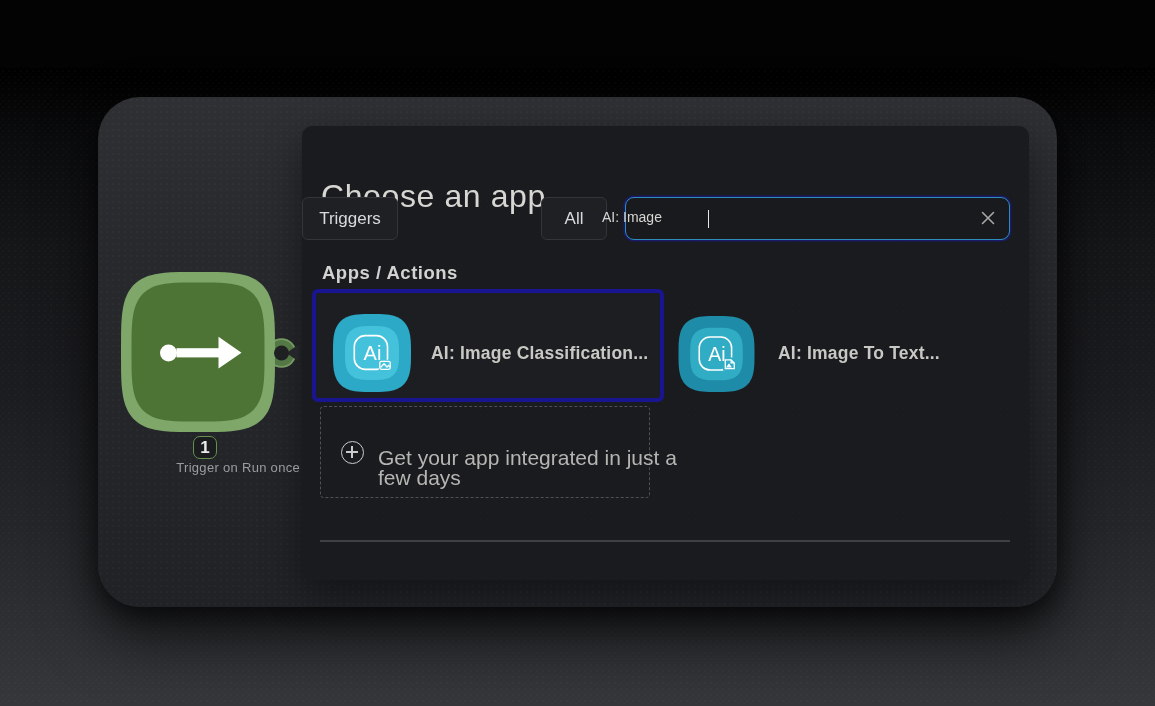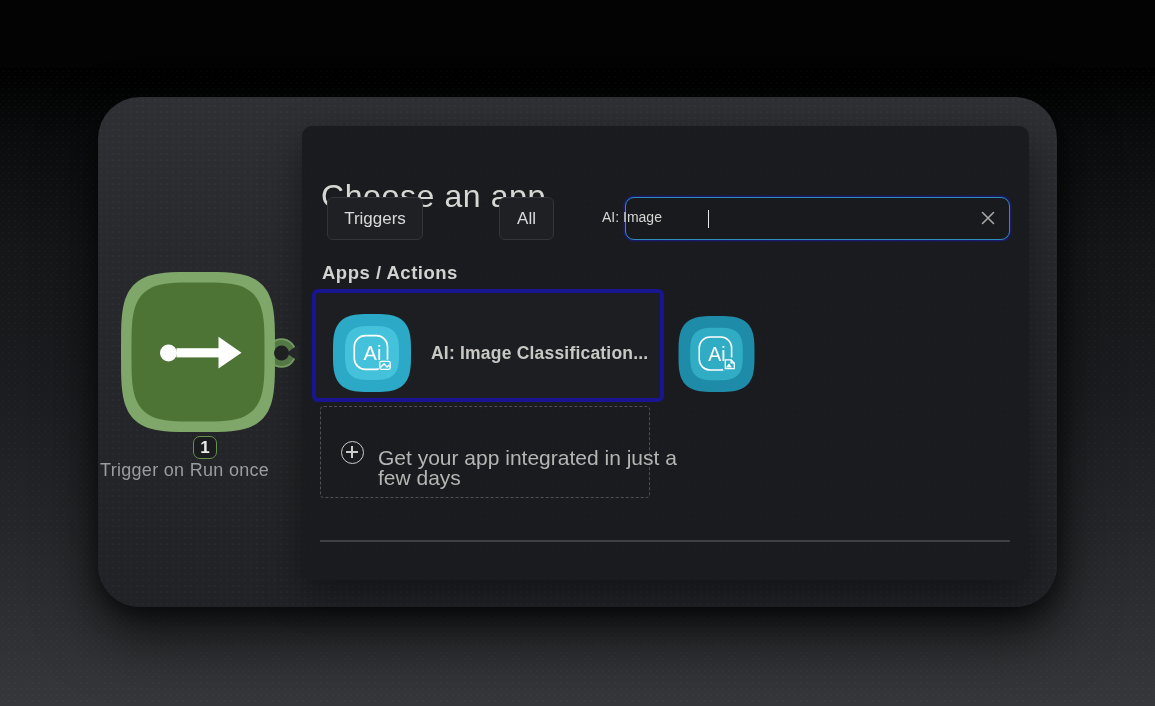--- a/index.html
+++ b/index.html
@@ -22,43 +22,43 @@
     background-size:6px 6px; }
   #modal { position:absolute; left:302px; top:126px; width:727px; height:454px; border-radius:10px;
     background:#1a1b1e; box-shadow:0 14px 38px rgba(0,0,0,0.45); }
   #modal:after { content:""; position:absolute; inset:0; border-radius:10px;
     background-image:radial-gradient(rgba(255,255,255,0.016) 0.7px, transparent 1px);
     background-size:6.5px 6.5px; }
   .abs { position:absolute; }
   #title { left:321px; top:144.5px; font-size:32px; font-weight:400; color:#d6d6d3; letter-spacing:0.6px;margin-top:33px; }
   .tab { top:197px; height:43px; background:#1f2023; border:1px solid #33353a; border-radius:6px;
     color:#d9dadb; font-size:17px; display:flex; align-items:center; justify-content:center; }
-  #tab1 { left:327px; width:96px; }
+  #tab1 { left:302px; width:96px; }
   #tab2 { left:419px; width:92px; color:#2bbde0; font-weight:400; }
-  #tab3 { left:499px; width:55px; }
+  #tab3 { left:541px; width:66px; }
   #search { left:625px; top:197px; width:385px; height:43px; border-radius:9px;
     border:1.5px solid #2d8cba; box-shadow:0 0 0 1.6px rgba(28,26,148,0.62); background:#191a1d; }
   #searchtext { left:602px; top:208.5px; font-size:14px; color:#d5d6d2; }
   #cursor { left:707.5px; top:210px; width:1.5px; height:18px; background:#e8e8e8; }
   #xicon { left:981px; top:211px; }
   #appslabel { left:322px; top:261.5px; font-size:18.5px; font-weight:700; letter-spacing:0.5px; color:#d2d3d1; }
   #card1 { left:311.5px; top:289px; width:352px; height:113px; border:4.5px solid #191591; border-radius:6px; background:#1d1e21; }
   .rowtext { font-size:17.5px; font-weight:700; color:#c8c9c5; letter-spacing:0.2px; }
   #text1 { left:431px; top:343px; }
   #text2 { left:778px; top:343px; }
   #dashed { left:320px; top:406px; width:330px; height:92px; border:1px dashed #4e5053; border-radius:4px; }
   #plus { left:341px; top:441px; width:23px; height:23px; border:1.6px solid #cbccc9; border-radius:50%; }
   #plus:before { content:""; position:absolute; left:4.2px; top:9px; width:11.5px; height:1.7px; background:#cbccc9; }
   #plus:after { content:""; position:absolute; left:9.1px; top:4.1px; width:1.7px; height:11.5px; background:#cbccc9; }
   #didtitle { left:376.5px; top:422.5px; font-size:18px; font-weight:700; color:#e2e2df; }
   #didbody { left:378px; top:447.5px; font-size:21px; color:#b5b6b3; line-height:20.5px; }
   #sep { left:320px; top:539.5px; width:690px; height:2px; background:#3e4043; }
   #badge { left:193px; top:436px; width:24px; height:23px; border:1.5px solid #649150; border-radius:7px;
     background:#1b1c1e; color:#ececec; font-size:17px; font-weight:700; display:flex; align-items:center; justify-content:center; }
-  #nodelabel { left:100px; top:460px; width:200px; text-align:left; font-size:18px; color:#9a9c9e; letter-spacing:0.3px; }
+  #nodelabel { left:100px; top:460px; width:200px; text-align:right; font-size:13px; color:#9a9c9e; letter-spacing:0.3px; }
 </style>
 </head>
 <body>
 <div id="stage">
   <div id="dots"></div>
   <div id="topband"></div>
   <div id="panel"></div>
   <div id="modal"></div>
 
   <svg class="abs" style="left:110px; top:262px;" width="200" height="190" viewBox="0 0 200 190">
@@ -106,18 +106,19 @@
     <path d="M66.0,39.0 L65.96,43.91 L65.86,46.56 L65.67,48.72 L65.42,50.6 L65.1,52.28 L64.7,53.81 L64.22,55.22 L63.68,56.51 L63.06,57.7 L62.36,58.8 L61.59,59.81 L60.74,60.74 L59.81,61.59 L58.8,62.36 L57.7,63.06 L56.51,63.68 L55.22,64.22 L53.81,64.7 L52.28,65.1 L50.6,65.42 L48.72,65.67 L46.56,65.86 L43.91,65.96 L39.0,66.0 L34.09,65.96 L31.44,65.86 L29.28,65.67 L27.4,65.42 L25.72,65.1 L24.19,64.7 L22.78,64.22 L21.49,63.68 L20.3,63.06 L19.2,62.36 L18.19,61.59 L17.26,60.74 L16.41,59.81 L15.64,58.8 L14.94,57.7 L14.32,56.51 L13.78,55.22 L13.3,53.81 L12.9,52.28 L12.58,50.6 L12.33,48.72 L12.14,46.56 L12.04,43.91 L12.0,39.0 L12.04,34.09 L12.14,31.44 L12.33,29.28 L12.58,27.4 L12.9,25.72 L13.3,24.19 L13.78,22.78 L14.32,21.49 L14.94,20.3 L15.64,19.2 L16.41,18.19 L17.26,17.26 L18.19,16.41 L19.2,15.64 L20.3,14.94 L21.49,14.32 L22.78,13.78 L24.19,13.3 L25.72,12.9 L27.4,12.58 L29.28,12.33 L31.44,12.14 L34.09,12.04 L39.0,12.0 L43.91,12.04 L46.56,12.14 L48.72,12.33 L50.6,12.58 L52.28,12.9 L53.81,13.3 L55.22,13.78 L56.51,14.32 L57.7,14.94 L58.8,15.64 L59.81,16.41 L60.74,17.26 L61.59,18.19 L62.36,19.2 L63.06,20.3 L63.68,21.49 L64.22,22.78 L64.7,24.19 L65.1,25.72 L65.42,27.4 L65.67,29.28 L65.86,31.44 L65.96,34.09 Z" fill="#31acc5"></path>
     <rect x="21.3" y="21.6" width="33.2" height="33.8" rx="11" fill="none" stroke="#fff" stroke-width="1.6"></rect>
     <rect x="45.5" y="42.5" width="14" height="13.5" fill="#31acc5"></rect>
     <text x="39.5" y="46" font-size="20" font-weight="500" fill="#fff" text-anchor="middle" font-family="Liberation Sans">Ai</text>
     <g stroke="#fff" stroke-width="1.3" fill="none">
       <path d="M48,45 L54,45 L57.2,48.2 L57.2,54 L48,54 Z"></path>
       <path d="M54,45 L54,48.2 L57.2,48.2"></path>
       <path d="M50,52.2 L51.8,49.6 L53.6,52.2 Z"></path>
     </g>
   </svg>
+  <div class="abs rowtext" id="text2">AI: Image To Text...</div>
 
   <div class="abs" id="dashed"></div>
   <div class="abs" id="plus"></div>
   <div class="abs" id="didbody">Get your app integrated in just a<br>few days</div>
   <div class="abs" id="sep"></div>
 </div>
 
 </body></html>

